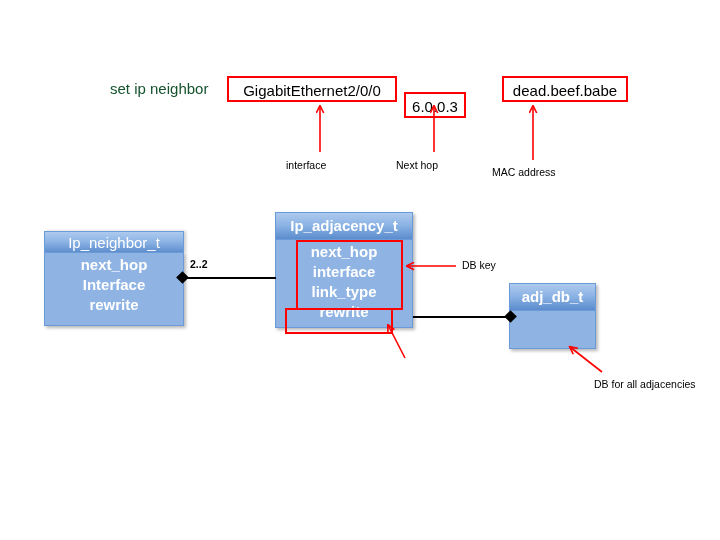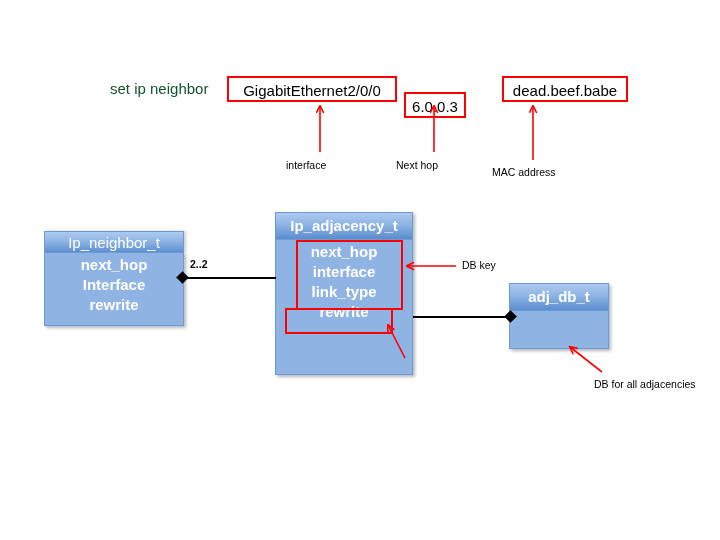--- a/index.html
+++ b/index.html
@@ -85,22 +85,22 @@
     text-align: center;
     color: #ffffff;
     font-size: 15px;
     font-weight: bold;
     line-height: 20px;
     padding-top: 2px;
   }
   .classbox .row { white-space: nowrap; }
 
   #box-neighbor  { left: 44px;  top: 252px; width: 140px; height: 74px; }
-  #box-adjacency { left: 275px; top: 212px; width: 138px; height: 163px; }
-  #box-adjdb     { left: 509px; top: 283px; width: 100px; height: 66px; }
+  #box-adjacency { left: 275px; top: 212px; width: 138px; height: 116px; }
+  #box-adjdb     { left: 509px; top: 283px; width: 87px; height: 66px; }
 
   
   #box-neighbor-hdr {
     left: 44px; top: 231px; width: 140px; height: 22px;
     line-height: 22px;
     text-align: center;
     color: #ffffff;
     font-size: 15px;
     font-weight: normal;
     background: linear-gradient(to bottom, #AECAEE 0%, #8DB4E5 45%, #5B8CCD 100%);

